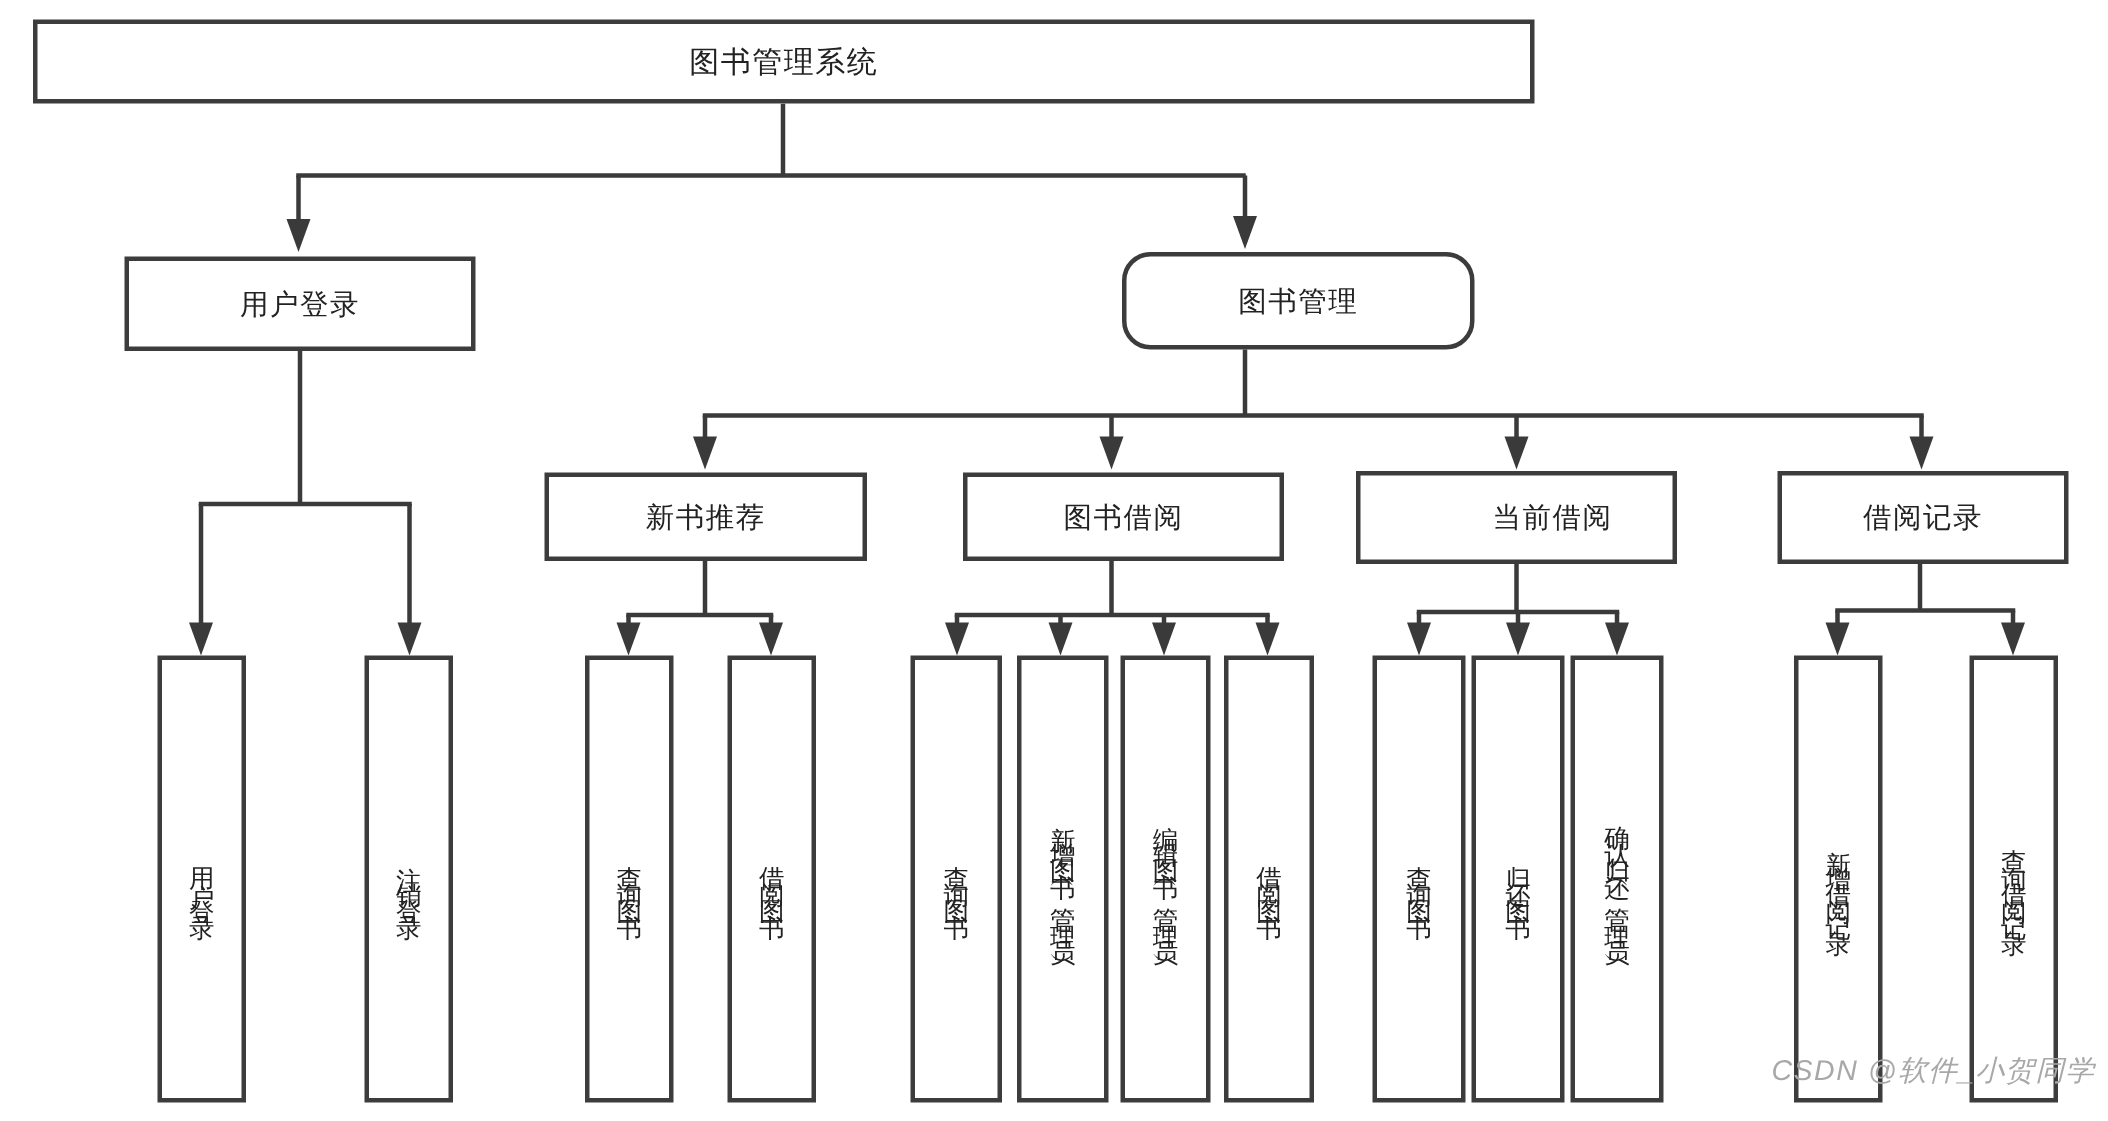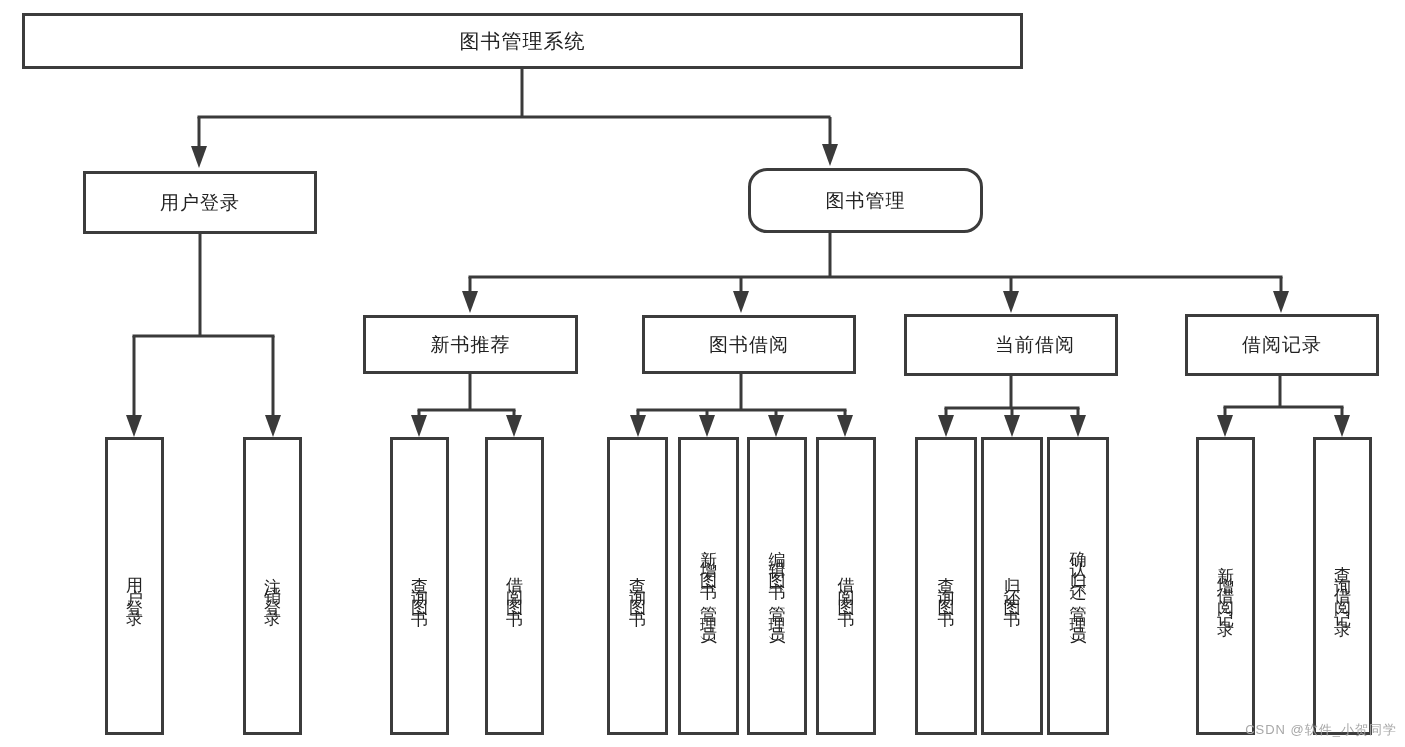--- a/index.html
+++ b/index.html
@@ -30,26 +30,27 @@
     text-orientation:mixed;
     font-size:17px;
     letter-spacing:11px;
     line-height:1;
     color:var(--text);
   }
   svg.wires{position:absolute;left:0;top:0;z-index:1;}
   .watermark{
     position:absolute;
     right:8px;
-    bottom:8px;
-    font-size:13px;
+    bottom:20px;
+    font-size:19px;
     color:var(--wm);
     letter-spacing:1px;
     z-index:3;
     white-space:nowrap;
+    font-style:italic;
   }
 </style>
 </head>
 <body>
 
 <div id="stage">
 
   <svg class="wires" width="1405" height="747" viewBox="0 0 1405 747">
     <g stroke="#3a3a3a" stroke-width="3" fill="none">
 

